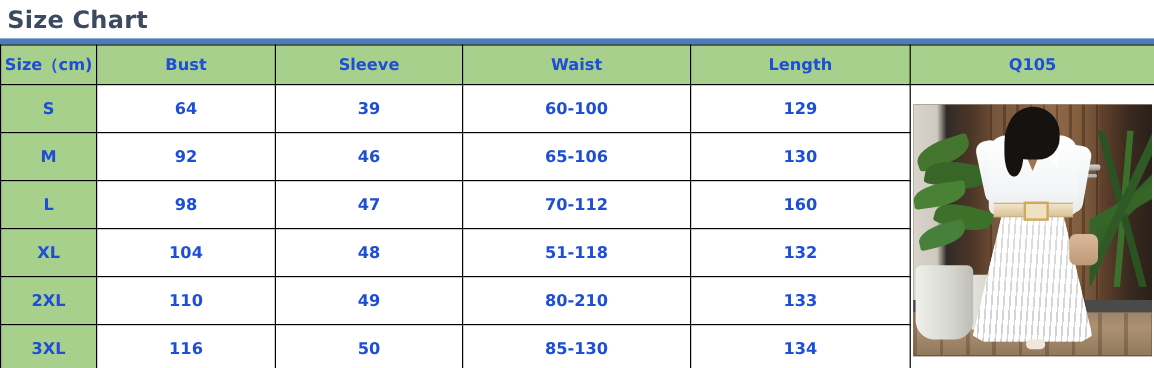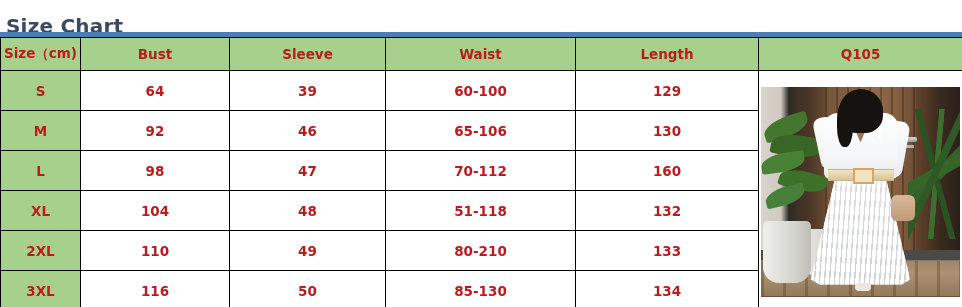--- a/index.html
+++ b/index.html
@@ -30,21 +30,20 @@
   #page-title {
     position: absolute;
     left: 6px;
     top: 2px;
     font-size: 20px;
     font-weight: bold;
     color: #3b4a5f;
     letter-spacing: 0.2px;
     line-height: 28px;
     white-space: nowrap;
-    margin-top: 10px;
   }
   
   #blue-rule {
     position: absolute;
     left: 0;
     top: 32px;
     width: 962px;
     height: 5px;
     background: #4a7ebb;
   }
@@ -58,21 +57,21 @@
     table-layout: fixed;
   }
   #size-table td, #size-table th {
     border: 1.6px solid #000000;
     padding: 0;
     margin: 0;
     text-align: center;
     vertical-align: middle;
     font-size: 13.5px;
     font-weight: bold;
-    color: #b91c1c;
+    color: #1d4ed8;
   }
   #size-table thead th {
     background: #a8d08d;
     height: 32px;
     font-size: 13.5px;
   }
   #size-table tbody td {
     height: 39px;
     background: #ffffff;
   }

